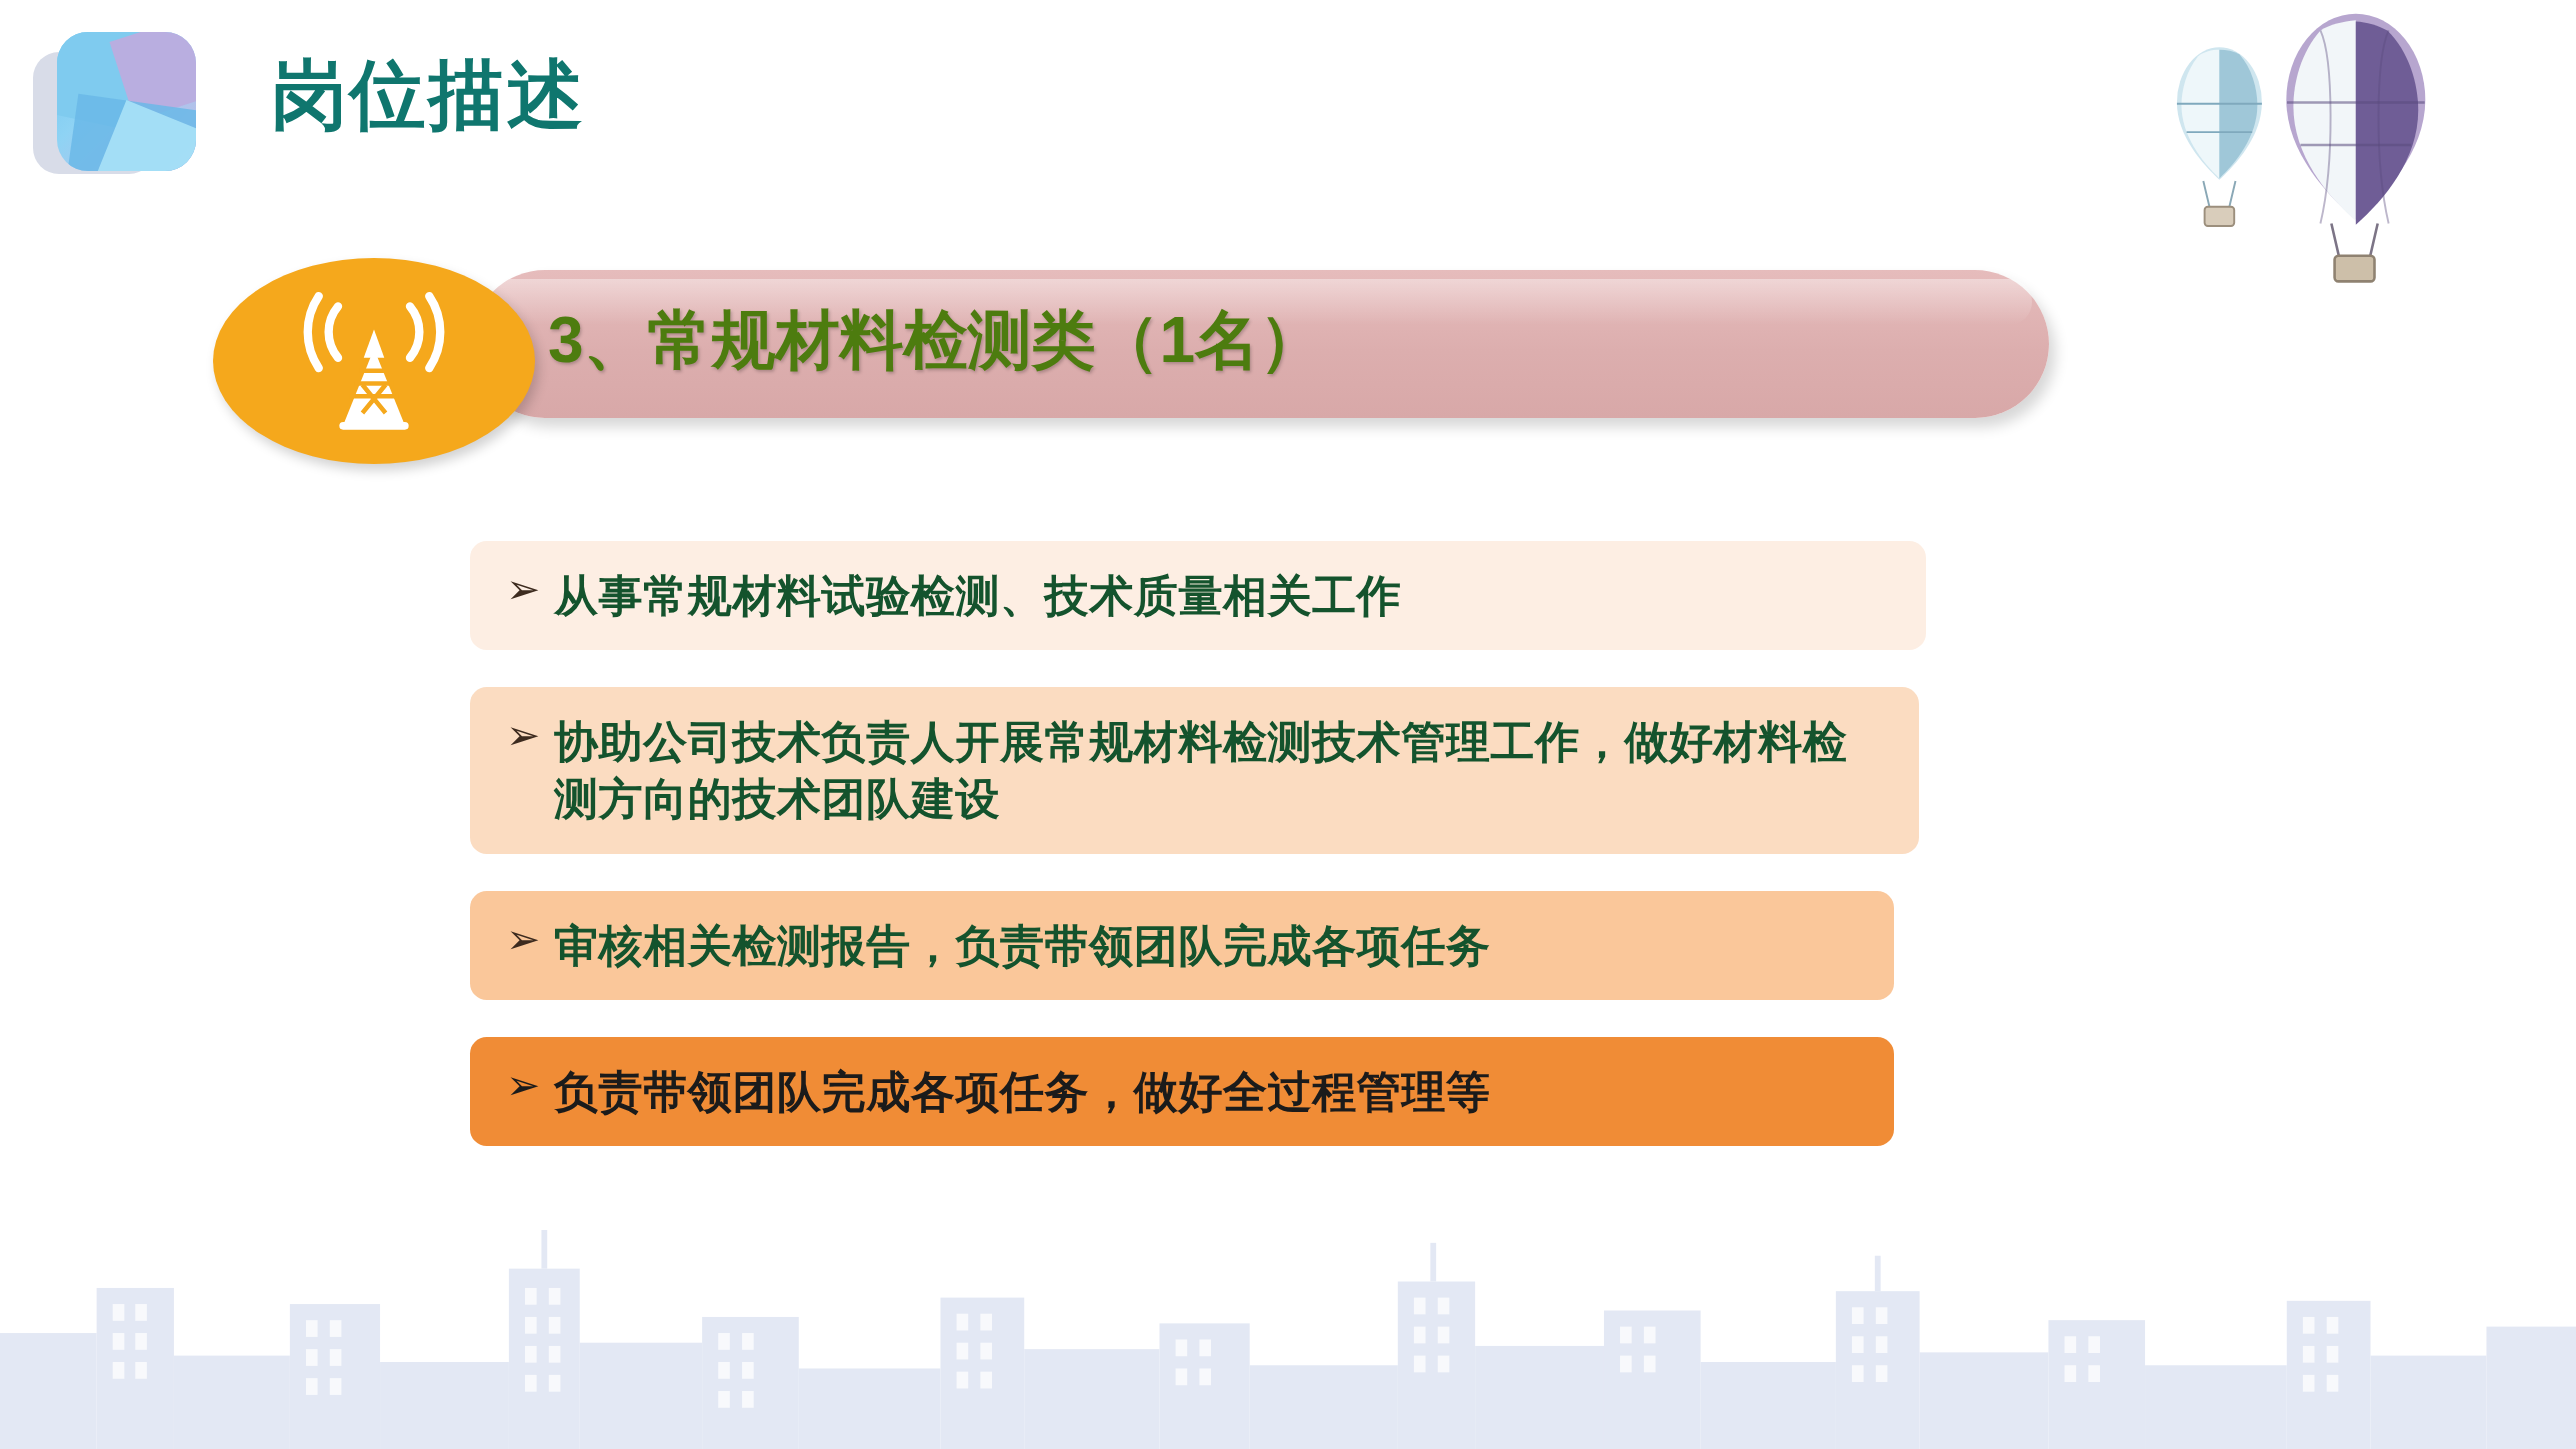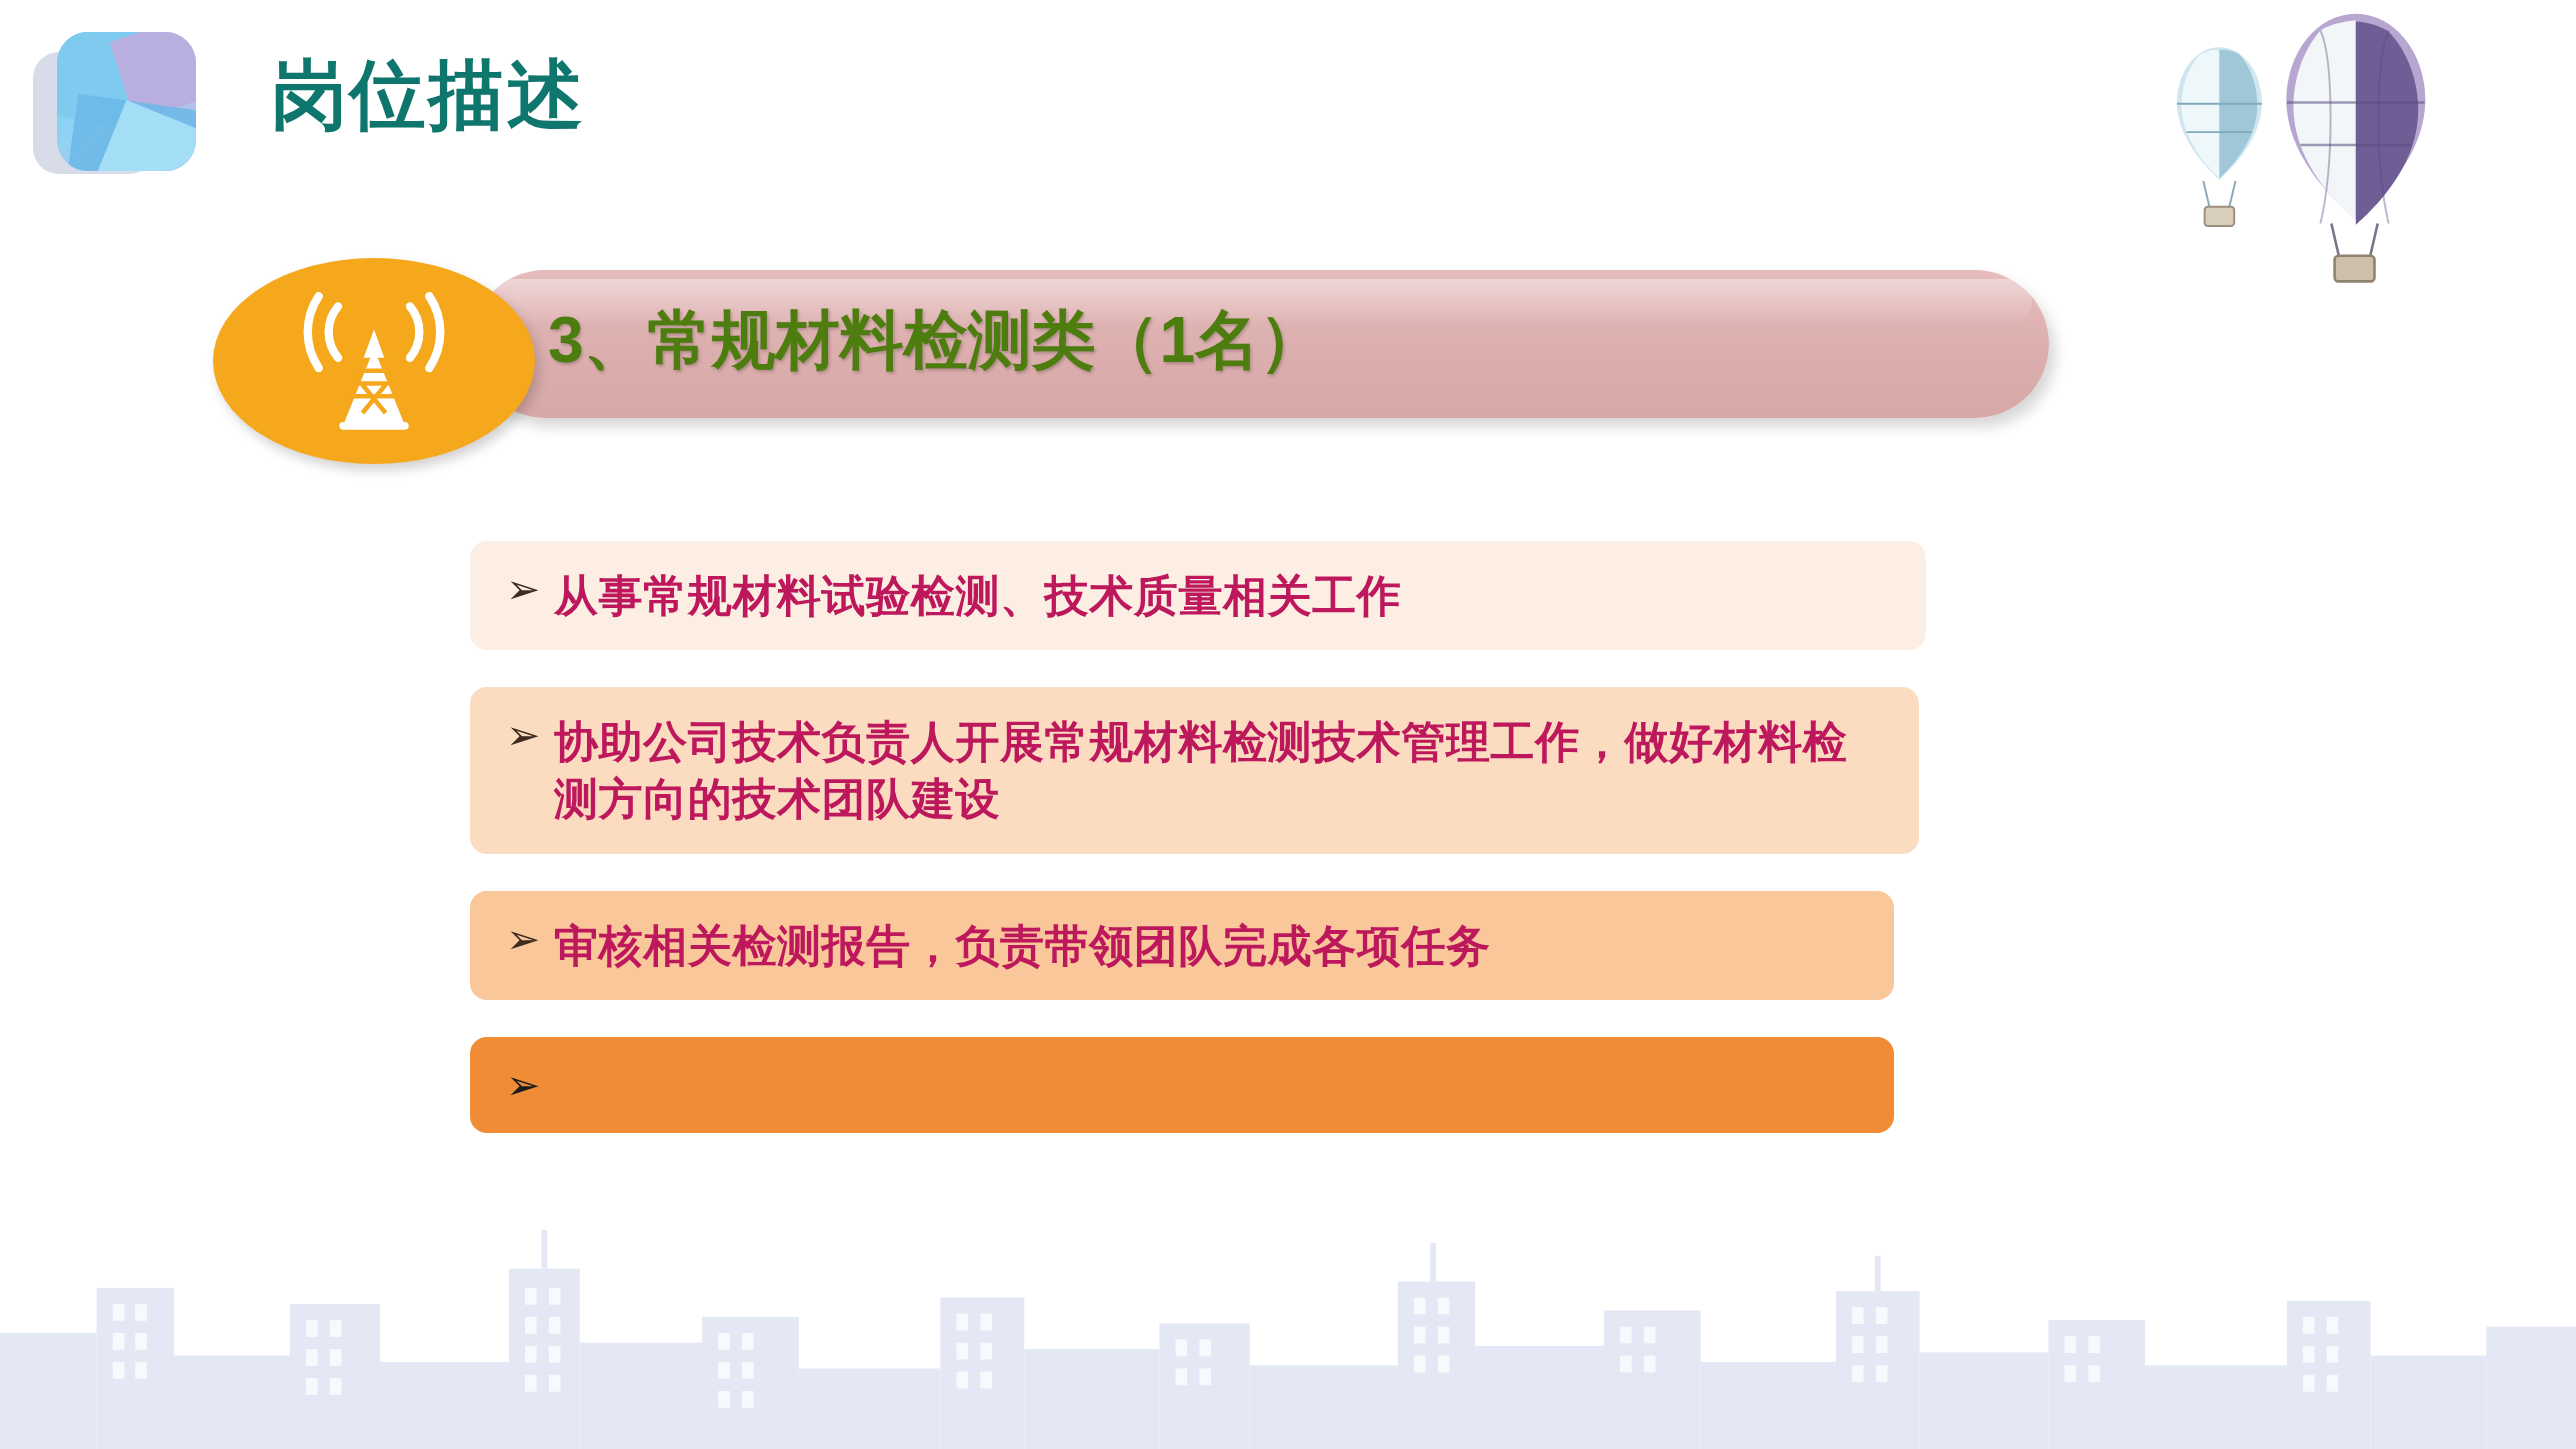--- a/index.html
+++ b/index.html
@@ -180,21 +180,21 @@
     font-size: 41px;
     line-height: 1.08;
     color: #3d2b1f;
     font-weight: bold;
   }
   .row .txt {
     flex: 1 1 auto;
     font-size: 44px;
     line-height: 1.30;
     font-weight: bold;
-    color: #be185d;
+    color: #14532d;
     letter-spacing: 0.6px;
   }
   .row.r1 { background: #fdeee3; width: 1456px; }
   .row.r2 { background: #fbdcc1; width: 1449px; }
   .row.r3 { background: #fac79a; width: 1424px; }
   .row.r4 { background: #f08c36; width: 1424px; }
   .row.r4 .txt, .row.r4 .chev { color: #1b1b1b; }
 </style>
 </head>
 <body>
@@ -279,20 +279,21 @@
       <div class="txt">协助公司技术负责人开展常规材料检测技术管理工作，做好材料检测方向的技术团队建设</div>
     </div>
 
     <div class="row r3">
       <div class="chev">➢</div>
       <div class="txt">审核相关检测报告，负责带领团队完成各项任务</div>
     </div>
 
     <div class="row r4">
       <div class="chev">➢</div>
+      <div class="txt">负责带领团队完成各项任务，做好全过程管理等</div>
     </div>
 
   </div>
 
   <div class="skyline">
     <svg width="2576" height="277" viewBox="0 0 3999 430" preserveAspectRatio="none">
       <g fill="#e3e8f4">
         <rect x="0" y="250" width="150" height="180"></rect>
         <rect x="150" y="180" width="120" height="250"></rect>
         <rect x="270" y="285" width="180" height="145"></rect>

